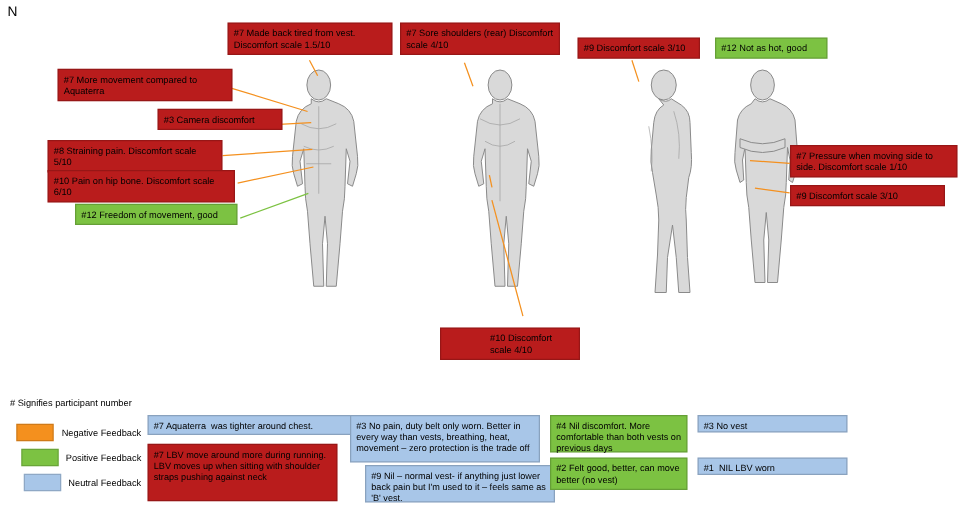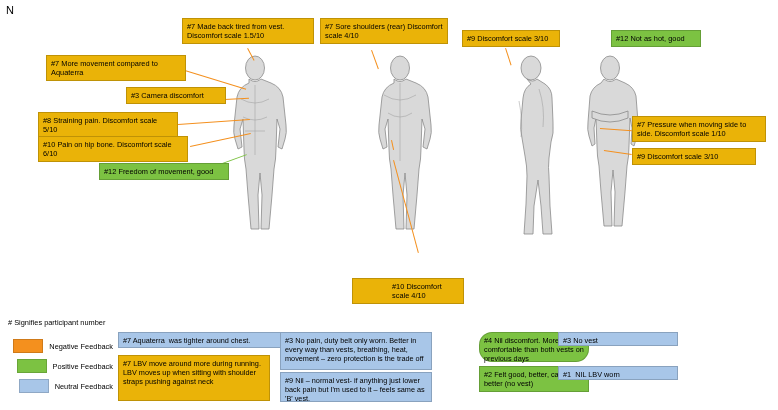--- a/index.html
+++ b/index.html
@@ -23,22 +23,22 @@
   .box{
     position:absolute;
     box-sizing:border-box;
     font-size:7.4px;
     line-height:1.22;
     padding:3px 4px;
     border:0.6px solid rgba(0,0,0,0.18);
     color:#000;
     overflow:hidden;
   }
-  .neg{background:#eab308;}
-  .pos{background:#7CC242;margin-left:39px;}
+  .neg{background:#b91c1c;}
+  .pos{background:#7CC242;}
   .neu{background:#A8C6E8;}
 
   
   .lead{
     position:absolute;
     background:#F4901E;
     height:0.8px;
     transform-origin:0 0;
   }
   .lead.green{background:#7CC242;}
@@ -142,21 +142,21 @@
   <div class="box pos" style="left:60px;top:163px;width:130px;">#12 Freedom of movement, good</div>
 
   <div class="box neg" style="left:182px;top:18px;width:132px;">#7 Made back tired from vest. Discomfort scale 1.5/10</div>
   <div class="box neg" style="left:320px;top:18px;width:128px;">#7 Sore shoulders (rear) Discomfort scale 4/10</div>
   <div class="box neg" style="left:462px;top:30px;width:98px;">#9 Discomfort scale 3/10</div>
   <div class="box pos" style="left:572px;top:30px;width:90px;">#12 Not as hot, good</div>
 
   <div class="box neg" style="left:632px;top:116px;width:134px;">#7 Pressure when moving side to side. Discomfort scale 1/10</div>
   <div class="box neg" style="left:632px;top:148px;width:124px;">#9 Discomfort scale 3/10</div>
 
-  <div class="box neg" style="left:352px;top:278px;width:112px;padding-left:39px;">#10 Discomfort scale 4/10</div>
+  <div class="box neg" style="left:352px;top:262px;width:112px;padding-left:39px;">#10 Discomfort scale 4/10</div>
 
   <div class="legend-wrap">
     <div class="legend-note"># Signifies participant number</div>
     <div class="legend-row">
       <span class="swatch sw-neg"></span>
       <span class="legend-label">Negative Feedback</span>
     </div>
     <div class="legend-row">
       <span class="swatch sw-pos"></span>
       <span class="legend-label">Positive Feedback</span>
@@ -164,19 +164,19 @@
     <div class="legend-row">
       <span class="swatch sw-neu"></span>
       <span class="legend-label">Neutral Feedback</span>
     </div>
   </div>
 
   <div class="bottom-box neu pt" style="left:118px;top:332px;width:164px;height:16px;">#7 Aquaterra  was tighter around chest.</div>
   <div class="bottom-box neg pt" style="left:118px;top:355px;width:152px;height:46px;">#7 LBV move around more during running.
 LBV moves up when sitting with shoulder straps pushing against neck</div>
   <div class="bottom-box neu pt" style="left:280px;top:332px;width:152px;height:38px;">#3 No pain, duty belt only worn. Better in every way than vests, breathing, heat, movement – zero protection is the trade off</div>
-  <div class="bottom-box neu pt" style="left:280px;top:372px;width:152px;height:30px;">#9 Nil – normal vest- if anything just lower back pain but I'm used to it – feels same as 'B' vest.</div>
-  <div class="bottom-box pos pt" style="left:440px;top:332px;width:110px;height:30px;border-radius:13px;">#4 Nil discomfort. More comfortable than both vests on previous days</div>
+  <div class="bottom-box neu pt" style="left:292px;top:372px;width:152px;height:30px;">#9 Nil – normal vest- if anything just lower back pain but I'm used to it – feels same as 'B' vest.</div>
+  <div class="bottom-box pos pt" style="left:440px;top:332px;width:110px;height:30px;">#4 Nil discomfort. More comfortable than both vests on previous days</div>
   <div class="bottom-box pos pt" style="left:440px;top:366px;width:110px;height:26px;">#2 Felt good, better, can move better (no vest)</div>
   <div class="bottom-box neu pt" style="left:558px;top:332px;width:120px;height:14px;">#3 No vest</div>
   <div class="bottom-box neu pt" style="left:558px;top:366px;width:120px;height:14px;">#1  NIL LBV worn</div>
 
 </div>
 
 </body></html>

